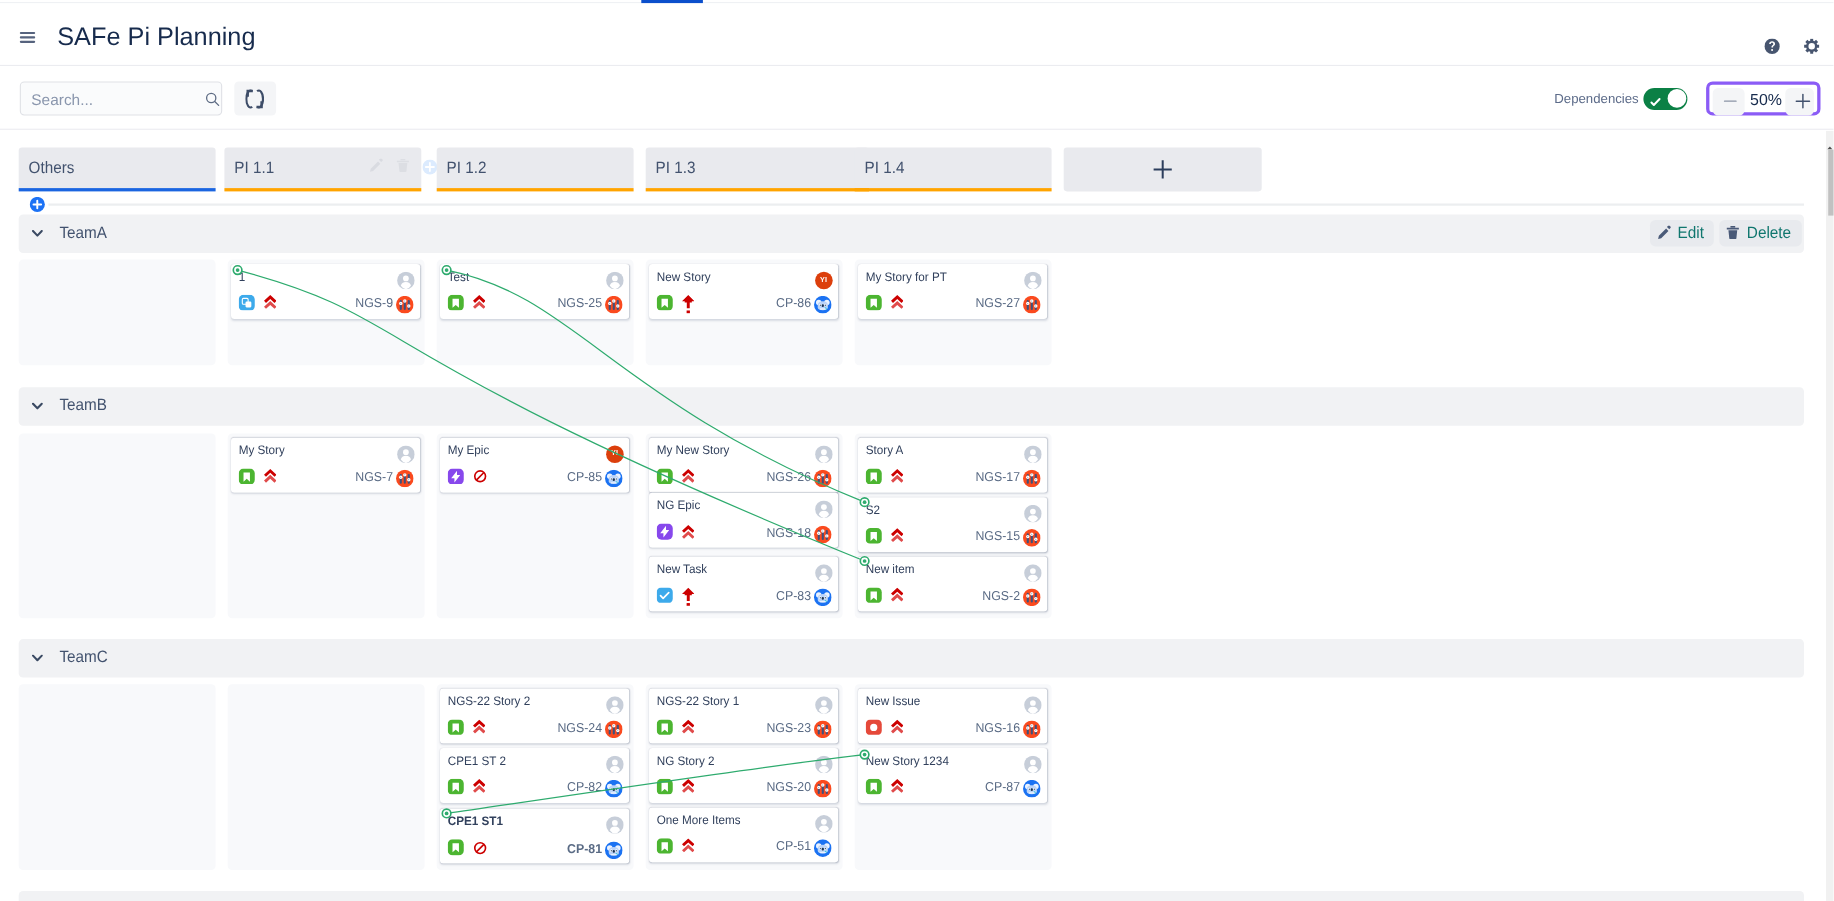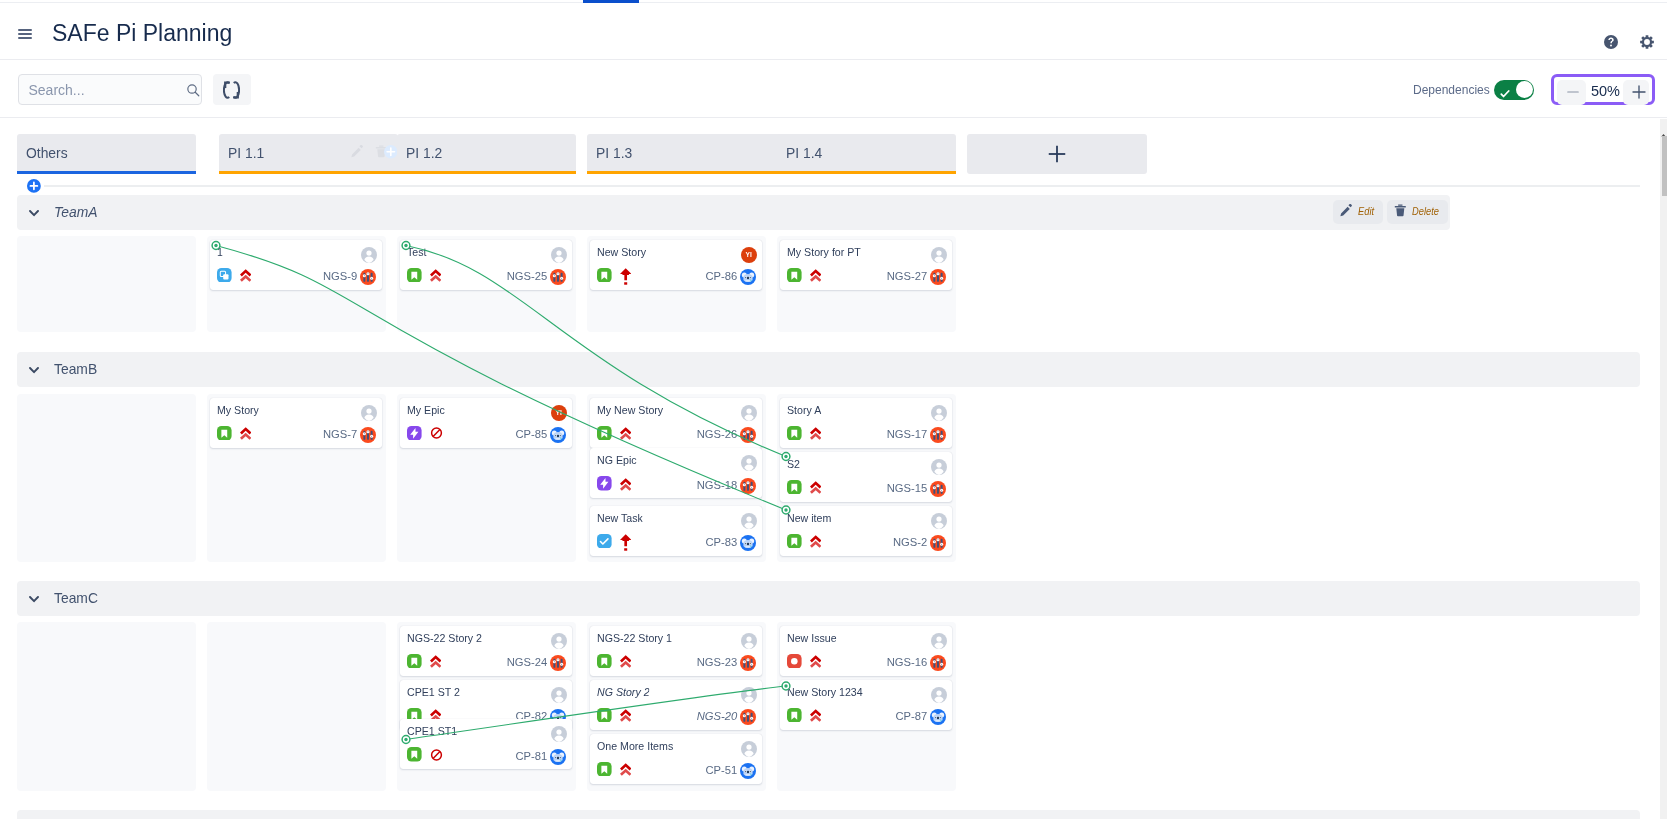--- a/index.html
+++ b/index.html
@@ -73,21 +73,21 @@
 
   .add-row-btn { position:absolute; left:27.3px; top:44.8px; width:13.8px; height:13.8px; cursor:pointer; z-index:5; }
   .add-row-line { position:absolute; left:44px; top:50.7px; height:2.2px; background:#eceef0; }
 
   .team-head { position:absolute; background:#f1f2f4; border-radius:4px; height:34.5px; }
   .team-head .chev { position:absolute; left:12px; top:7.5px; width:9px; height:6px; cursor:pointer; }
   .team-head .tname { position:absolute; left:36.5px; top:8px; font-size:15px; color:#42526e;
                      transform:scaleX(0.925); transform-origin:left center; }
   .team-head .thactions { position:absolute; right:2px; top:4.5px; height:24px; }
   .thbtn { display:inline-block; height:24px; line-height:24px; border-radius:5px; background:#e8eaee;
-           padding:0 7px 0 6.5px; font-size:10px; color:#a16207; margin-left:4.5px; cursor:pointer;
+           padding:0 7px 0 6.5px; font-size:15px; color:#0f766e; margin-left:4.5px; cursor:pointer;
            white-space:nowrap; }
   .thbtn svg { vertical-align:-2.5px; margin-right:6px; }
   .thbtn span { display:inline-block; transform:scaleX(0.93); transform-origin:left center; }
 
   .cell { position:absolute; background:#f8f9fb; border-radius:4px; }
 
   .card { position:absolute; left:3px; width:172px; height:50px; background:#fff;
           border-radius:3px; box-shadow:0 1px 2px rgba(9,30,66,0.13), 0 0 1px rgba(9,30,66,0.17); }
   .card .ctitle { position:absolute; left:7.2px; top:6.4px; font-size:11.2px; color:#31405c;
                   max-width:120px; overflow:hidden; white-space:nowrap; line-height:12px;
@@ -181,21 +181,21 @@
       </div>
     </div>
   </div>
 
   <div class="board">
     <div id="cols" class="col-headers">
         <div class="col-head" style="left: 17px; width: 179px;">
           <span class="label">Others</span>
           <span class="underline" style="background:#1b65e0"></span>
         </div>
-        <div class="col-head active" style="left: 219px; width: 179px;">
+        <div class="col-head active" style="left: 204px; width: 179px;">
           <span class="label">PI 1.1</span>
           <span class="underline" style="background:#ffa400"></span>
           <span class="actions"><svg viewBox="0 0 14 14" width="12.6" height="12.6" style="margin-right:11.5px">
               <path d="M1.2 10.45L0.4 13.6l3.15-0.8 7.3-7.3-2.35-2.35zM9.35 1.4l2.35 2.35 1.15-1.15a1.2 1.2 0 0 0 0-1.7l-.65-.65a1.2 1.2 0 0 0-1.7 0z" fill="#d9dbe1"></path>
             </svg><svg viewBox="0 0 14 14" width="12.6" height="12.6">
               <path d="M4.6 0.5h4.8v1.45H4.6zM0.9 2.25h12.2v1.7H0.9zM2.55 4.75h8.9l-.85 8.05a.95.95 0 0 1-.95.85H4.35a.95.95 0 0 1-.95-.85z" fill="#dcdee3"></path>
             </svg></span>
         </div>
         <div class="col-add" style="left: 384px; top: 11px;"><svg viewBox="0 0 14 14" width="13.6" height="13.6">
             <circle cx="7" cy="7" r="7" fill="#dcebfe"></circle>
@@ -219,21 +219,21 @@
             <line x1="12" y1="3" x2="12" y2="21" stroke="#2c3e5d" stroke-width="2"></line>
           </svg>
         </div>
         <div class="add-row-btn"><svg viewBox="0 0 14 14" width="13.8" height="13.8">
             <circle cx="7" cy="7" r="7" fill="#1c72f5"></circle>
             <path d="M7 3.5v7M3.5 7h7" stroke="#fff" stroke-width="1.8" stroke-linecap="round"></path>
           </svg></div>
         <div class="add-row-line" style="width: 1596px;"></div>
       </div>
     <div id="rows">
-        <div class="team-head" style="left: 17px; top: 76px; width: 1433px; font-style: italic;">
+        <div class="team-head" style="left: 17px; top: 76px; width: 1623px;">
           <span class="chev"><svg viewBox="0 0 10 6.6" width="10" height="6.6">
               <path d="M1.0 1.0L5 5.2l4-4.2" fill="none" stroke="#3b4a63" stroke-width="1.9" stroke-linecap="round" stroke-linejoin="round"></path>
             </svg></span>
           <span class="tname">TeamA</span>
           <span class="thactions"><span class="thbtn"><svg viewBox="0 0 14 14" width="12.6" height="12.6">
                 <path d="M1.2 10.45L0.4 13.6l3.15-0.8 7.3-7.3-2.35-2.35zM9.35 1.4l2.35 2.35 1.15-1.15a1.2 1.2 0 0 0 0-1.7l-.65-.65a1.2 1.2 0 0 0-1.7 0z" fill="#4a5a78"></path>
               </svg><span>Edit</span></span><span class="thbtn"><svg viewBox="0 0 14 14" width="12.6" height="12.6">
                 <path d="M4.6 0.5h4.8v1.45H4.6zM0.9 2.25h12.2v1.7H0.9zM2.55 4.75h8.9l-.85 8.05a.95.95 0 0 1-.95.85H4.35a.95.95 0 0 1-.95-.85z" fill="#4a5a78"></path>
               </svg><span>Delete</span></span></span>
         </div>
@@ -726,21 +726,21 @@
                 <path d="M6.8 17.0c0-4.6 4.1-7.2 9.2-7.2s9.2 2.6 9.2 7.2v4.0c0 3.2-4.1 5.0-9.2 5.0s-9.2-1.8-9.2-5z" fill="#bad3f8"></path>
                 <ellipse cx="11.5" cy="16.6" rx="1.9" ry="2.3" fill="#fff"></ellipse>
                 <ellipse cx="20.5" cy="16.6" rx="1.9" ry="2.3" fill="#fff"></ellipse>
                 <ellipse cx="11.5" cy="16.9" rx="0.95" ry="1.35" fill="#1c3047"></ellipse>
                 <ellipse cx="20.5" cy="16.9" rx="0.95" ry="1.35" fill="#1c3047"></ellipse>
                 <rect x="14.0" y="15.4" width="4.0" height="5.0" rx="1.9" fill="#16304f"></rect>
                 <path d="M20.1 20.8c2.1 0.5 3.3 2.0 3.1 3.8-1.7 0.5-3.3-0.8-3.9-2.7z" fill="#2cc4d6"></path>
                 <rect x="10.4" y="22.6" width="11.2" height="2.6" rx="1.3" fill="#eaf2fe"></rect>
               </svg></span>
           </div>
-          <div class="card" style="top: 97px;">
+          <div class="card" style="top: 113px; font-weight: bold;">
             <span class="ctitle">CPE1 ST1</span>
             <span class="cavatar"><svg viewBox="0 0 16 16" width="16" height="16">
                 <circle cx="8" cy="8" r="8" fill="#c7ced9"></circle>
                 <circle cx="8" cy="6.1" r="2.6" fill="#fff"></circle>
                 <path d="M8 9.4c-2.5 0-4.3 1.5-4.6 3.3A8 8 0 0 0 8 16a8 8 0 0 0 4.6-3.3c-.3-1.8-2.1-3.3-4.6-3.3z" fill="#fff"></path>
               </svg></span>
             <span class="ctype"><svg viewBox="0 0 16 16" width="14.6" height="14.6">
                 <rect x="0" y="0" width="16" height="16" rx="4.9" fill="#4cb531"></rect>
                 <path d="M4.8 4.0h6.4v9.0l-3.2-2.8-3.2 2.8z" fill="#fff"></path>
               </svg></span>
@@ -793,21 +793,21 @@
                   <circle cx="8" cy="4.7" r="1.55"></circle>
                   <circle cx="11.65" cy="9.2" r="1.55"></circle>
                 </g>
                 <g fill="#41507a">
                   <circle cx="4.35" cy="6.8" r="0.45"></circle>
                   <circle cx="8" cy="4.7" r="0.45"></circle>
                   <circle cx="11.65" cy="9.2" r="0.45"></circle>
                 </g>
               </svg></span>
           </div>
-          <div class="card" style="top: 57.5px; font-style: italic;">
+          <div class="card" style="top: 57.5px;">
             <span class="ctitle">NG Story 2</span>
             <span class="cavatar"><svg viewBox="0 0 16 16" width="16" height="16">
                 <circle cx="8" cy="8" r="8" fill="#c7ced9"></circle>
                 <circle cx="8" cy="6.1" r="2.6" fill="#fff"></circle>
                 <path d="M8 9.4c-2.5 0-4.3 1.5-4.6 3.3A8 8 0 0 0 8 16a8 8 0 0 0 4.6-3.3c-.3-1.8-2.1-3.3-4.6-3.3z" fill="#fff"></path>
               </svg></span>
             <span class="ctype"><svg viewBox="0 0 16 16" width="14.6" height="14.6">
                 <rect x="0" y="0" width="16" height="16" rx="4.9" fill="#4cb531"></rect>
                 <path d="M4.8 4.0h6.4v9.0l-3.2-2.8-3.2 2.8z" fill="#fff"></path>
               </svg></span>

